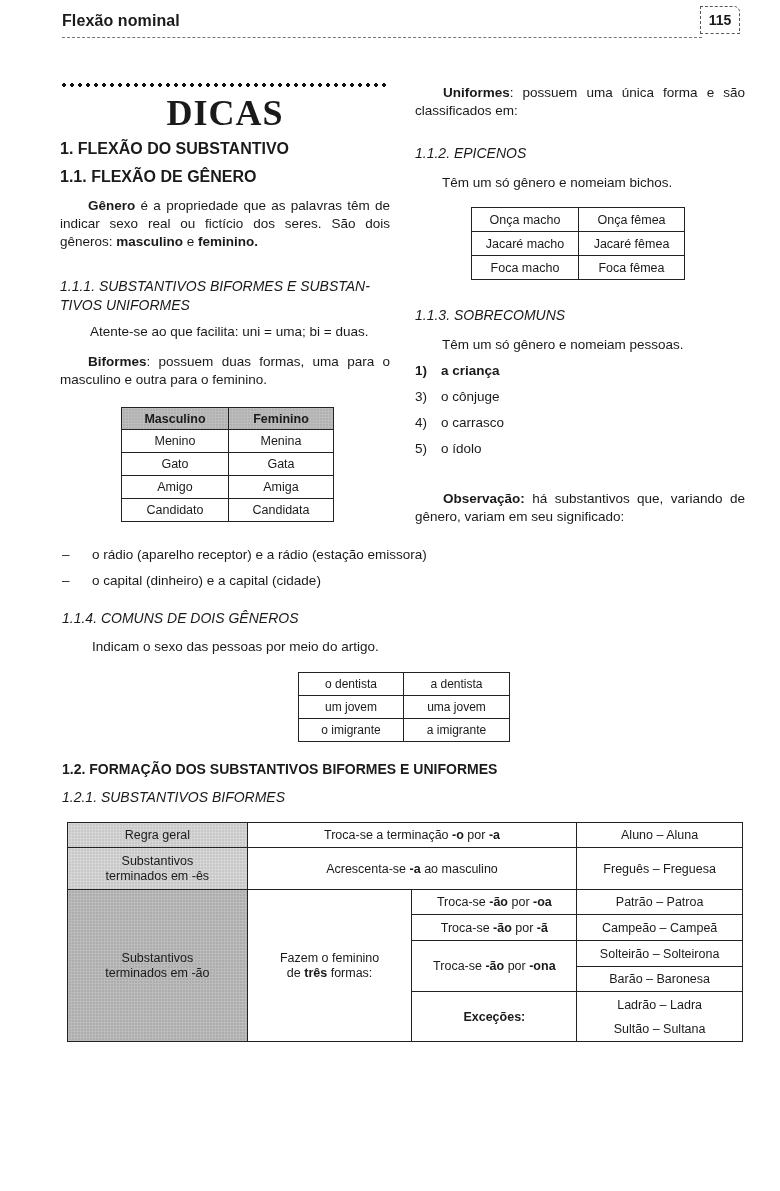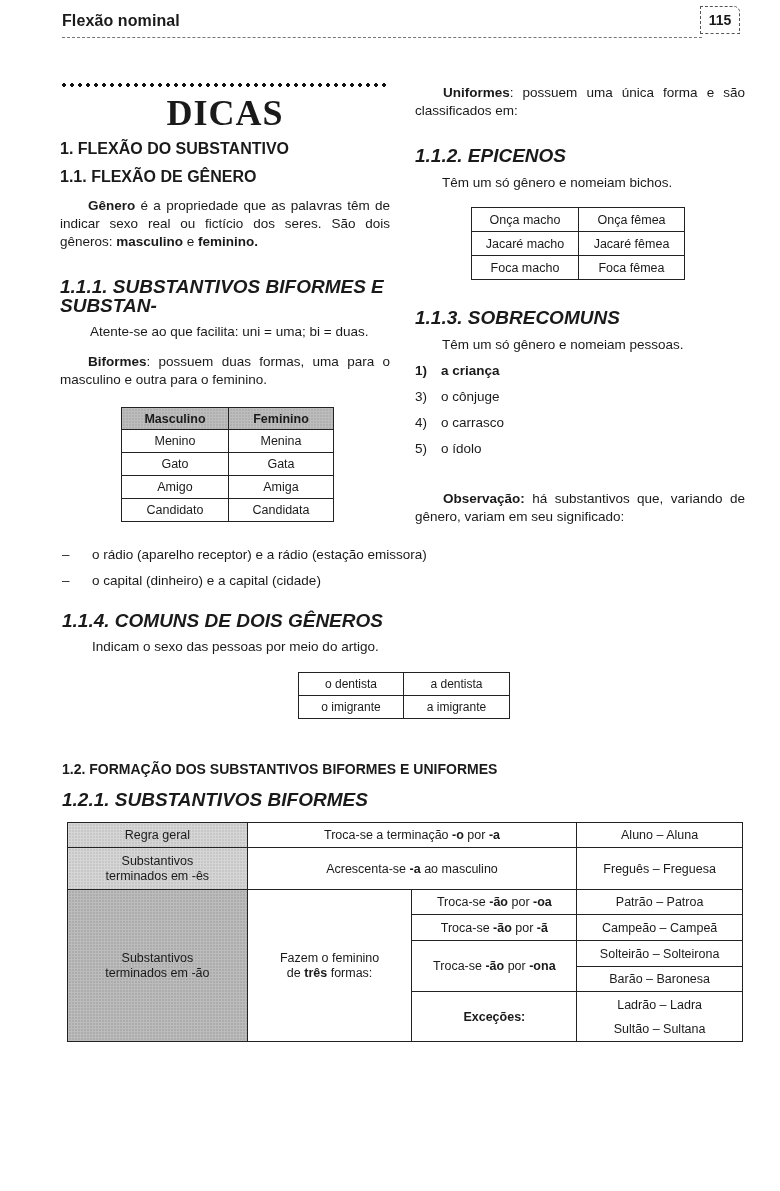--- a/index.html
+++ b/index.html
@@ -14,21 +14,21 @@
   .page-box { left: 700px; top: 6px; width: 40px; height: 28px; border: 1px dashed #555; border-right-style: dashed; border-radius: 0 6px 0 0; font-size: 14px; font-weight: bold; text-align: center; line-height: 26px; border-bottom-style: dashed; }
 
   
   .dots { left: 60px; top: 82px; width: 330px; height: 6px;
     background-image: radial-gradient(circle, #111 1.6px, transparent 1.8px);
     background-size: 8px 6px; background-repeat: repeat-x; }
 
   .dicas { left: 60px; top: 92px; width: 330px; text-align: center; font-family: "Liberation Serif", "DejaVu Serif", serif; font-weight: bold; font-size: 36px; letter-spacing: 1px; }
 
   .h1 { font-size: 16px; font-weight: bold; }
-  .h3i { font-size: 19px; font-weight: bold; font-style: italic; }
+  .h3i { font-size: 14px; font-weight: normal; font-style: italic; }
 
   .para { font-size: 13.5px; line-height: 18px; text-align: justify; }
   .indent { text-indent: 28px; }
   b { font-weight: bold; }
 
   table.t { border-collapse: collapse; position: absolute; font-size: 12.5px; }
   table.t td, table.t th { border: 1px solid #222; text-align: center; font-weight: normal; padding: 0 4px; }
   table.t th { background: #bdbdbd;
     background-image: radial-gradient(#8a8a8a 0.7px, transparent 0.9px);
     background-size: 3px 3px; font-weight: bold; }
@@ -56,20 +56,21 @@
 
 <div class="abs h1" style="left:60px; top:140px;">1. FLEXÃO DO SUBSTANTIVO</div>
 <div class="abs h1" style="left:60px; top:168px;">1.1. FLEXÃO DE GÊNERO</div>
 
 <div class="abs para indent" style="left:60px; top:197px; width:330px;">
   <b>Gênero</b><span> é a propriedade que as palavras têm de indicar sexo real ou fictício dos seres. São dois gêneros: </span><b>masculino</b><span> e </span><b>feminino.</b>
 </div>
 
 <div class="abs h3i" style="left:60px; top:277px; width:335px; line-height:19px;">
   <div>1.1.1. SUBSTANTIVOS BIFORMES E SUBSTAN-</div>
+  <div>TIVOS UNIFORMES</div>
 </div>
 
 <div class="abs para" style="left:90px; top:323px; width:310px;">Atente-se ao que facilita: uni = uma; bi = duas.</div>
 
 <div class="abs para indent" style="left:60px; top:353px; width:330px;">
   <b>Biformes</b><span>: possuem duas formas, uma para o masculino e outra para o feminino.</span>
 </div>
 
 <table class="t" style="left:121px; top:407px; width:213px;">
   <tbody>
@@ -138,20 +139,24 @@
 <div class="abs dash-row" style="left:62px; top:572px;"><span class="dash">–</span><span>o capital (dinheiro) e a capital (cidade)</span></div>
 
 <div class="abs h3i" style="left:62px; top:610px;">1.1.4. COMUNS DE DOIS GÊNEROS</div>
 <div class="abs para" style="left:92px; top:638px; width:400px;">Indicam o sexo das pessoas por meio do artigo.</div>
 
 <table class="t" style="left:298px; top:672px; width:212px; font-size:12px;">
   <tbody>
       <tr style="height:23px;">
     <td style="width:105px;">o dentista</td>
     <td>a dentista</td>
+  </tr>
+  <tr style="height:23px;">
+    <td>um jovem</td>
+    <td>uma jovem</td>
   </tr>
   <tr style="height:23px;">
     <td>o imigrante</td>
     <td>a imigrante</td>
   </tr>
 </tbody>
   </table>
 
 <div class="abs h1" style="left:62px; top:761px; font-size:14px;">1.2. FORMAÇÃO DOS SUBSTANTIVOS BIFORMES E UNIFORMES</div>
 <div class="abs h3i" style="left:62px; top:789px;">1.2.1. SUBSTANTIVOS BIFORMES</div>

